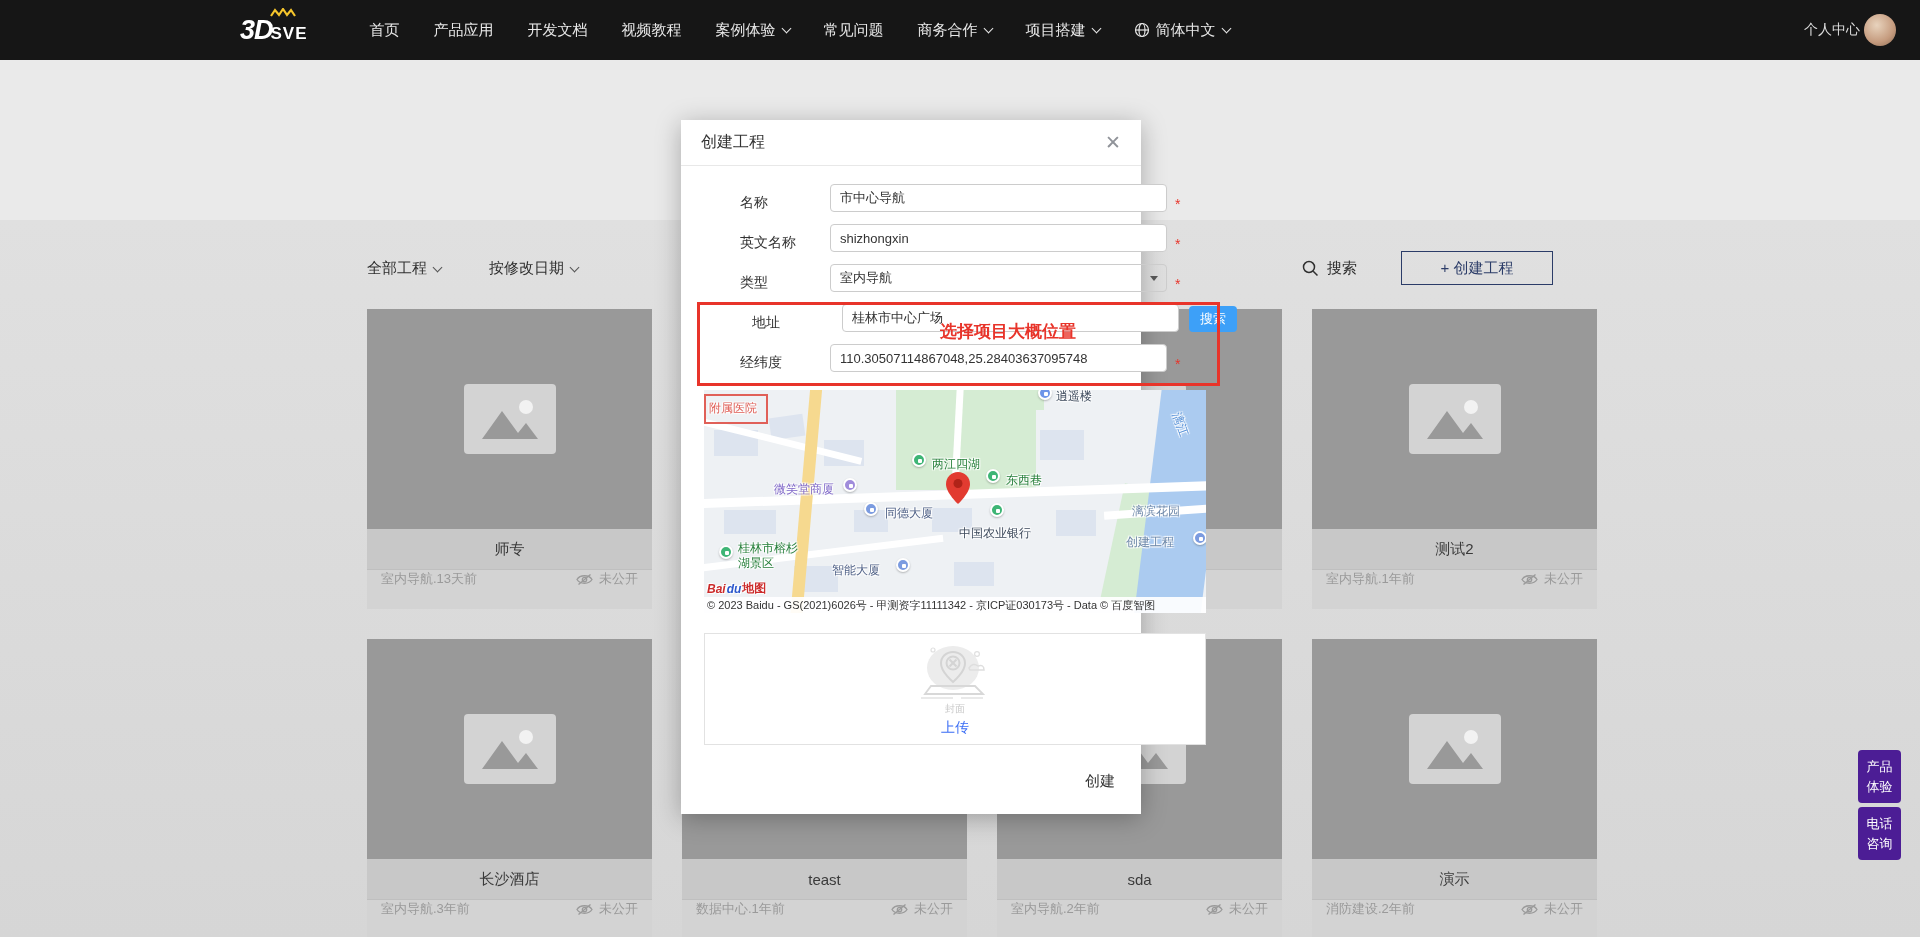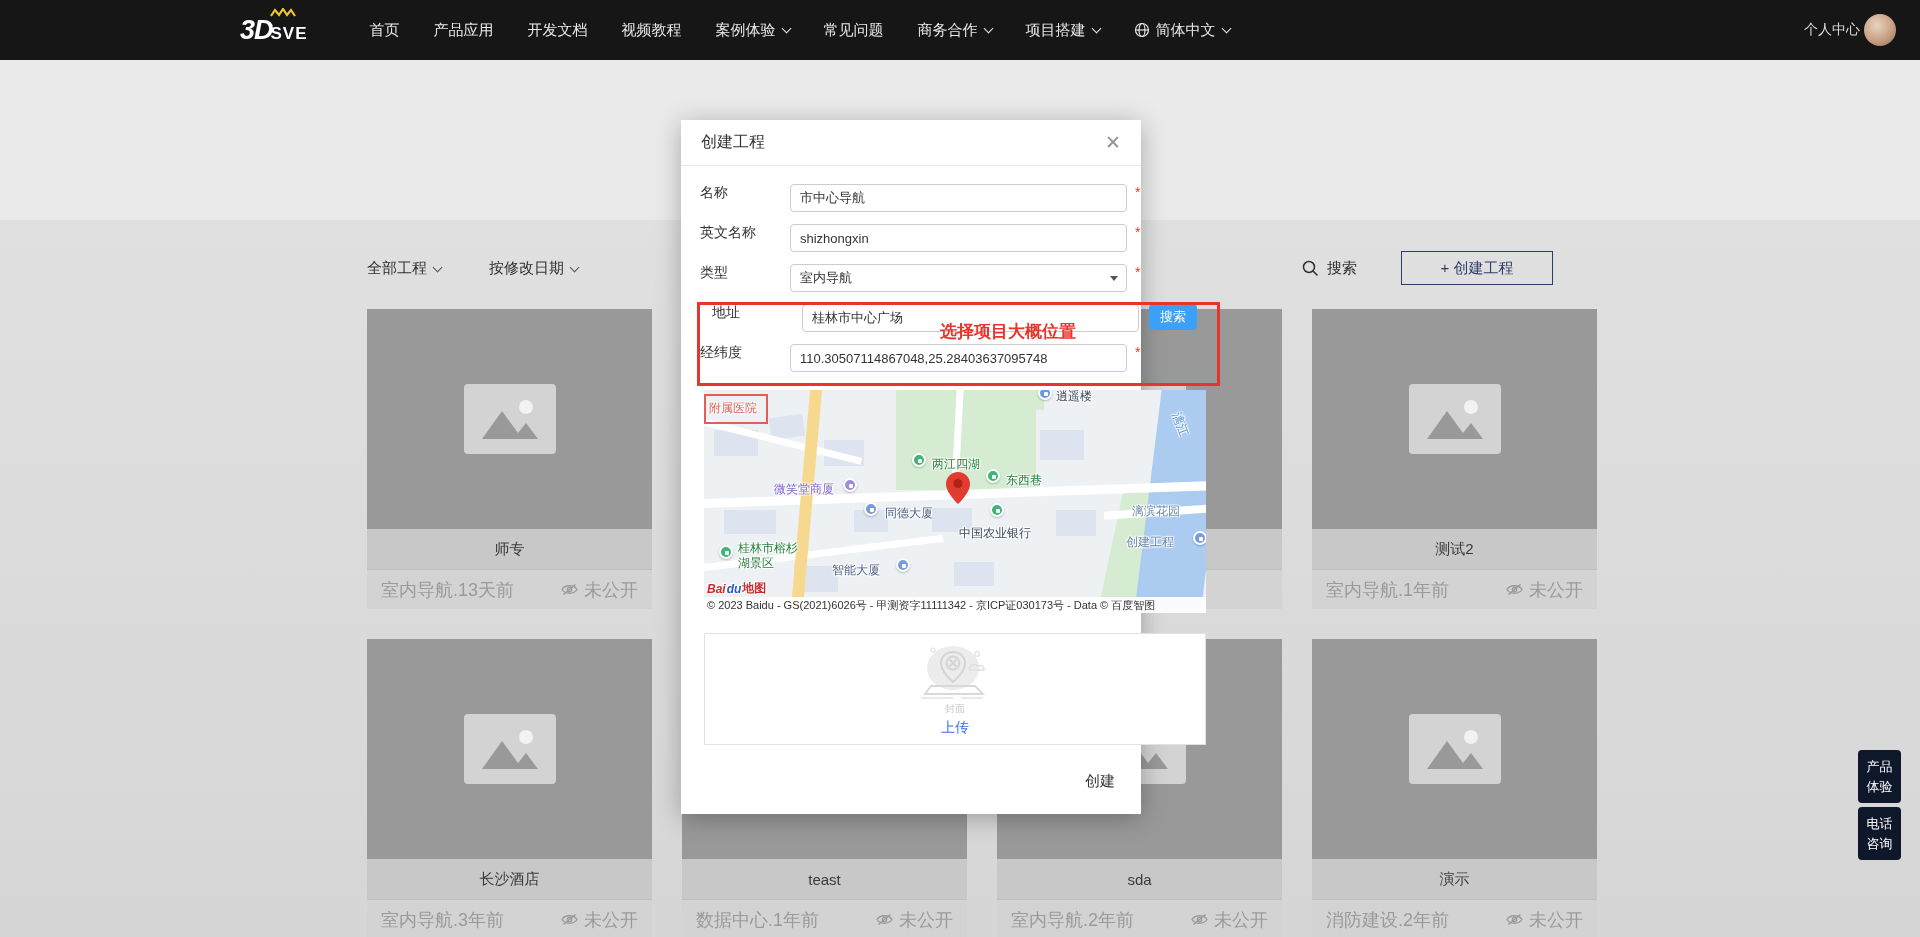--- a/index.html
+++ b/index.html
@@ -48,40 +48,40 @@
   .cards { position:absolute; left:367px; top:309px; width:1186px;
     display:grid; grid-template-columns:repeat(4,285px); column-gap:15px; row-gap:24px; z-index:4;gap:30px; }
   .card { width:285px; height:300px; cursor:pointer; }
   .thumb { width:285px; height:220px; background:#999; display:flex;
     align-items:center; justify-content:center; }
   .ph { width:92px; height:70px; background:#d3d3d3; border-radius:4px;
     display:flex; align-items:center; justify-content:center; }
   .card-title { height:40px; background:#c8c8c8; color:#3a3a3a; font-size:15px;
     display:flex; align-items:center; justify-content:center; }
   .card-meta { height:40px; background:#d3d3d3; border-top:1px solid #bfbfbf;
-    color:#9a9a9a; font-size:18px; display:flex; align-items:center;
+    color:#9a9a9a; font-size:13px; display:flex; align-items:flex-start;
     padding:0 14px; justify-content:space-between; }
   .vis { display:flex; align-items:center; gap:6px; }
 
   
   .float-btns { position:absolute; right:19px; top:750px; display:flex;
     flex-direction:column; gap:4px; z-index:60; }
-  .float-btn { width:43px; height:53px; background:#0f172a; border-radius:4px;
+  .float-btn { width:43px; height:53px; background:#4c1d95; border-radius:4px;
     color:#fff; font-size:13px; line-height:1.5; display:flex; align-items:center;
     justify-content:center; text-align:center; cursor:pointer;
     word-break:break-all; padding:4px 7px; }
 
   
   .modal { position:absolute; left:681px; top:120px; width:460px; height:694px;
     background:#fff; z-index:100; box-shadow:0 4px 24px rgba(0,0,0,.28); }
   .modal-header { height:46px; display:flex; align-items:center;
     padding:0 20px; border-bottom:1px solid #e8e8e8; }
   .modal-title { font-size:16px; color:#333; }
   .modal-close { margin-left:auto; color:#909399; font-size:19px; cursor:pointer; line-height:1; }
-  .form-row { position:absolute; left:0; width:558px; height:28px; display:flex; align-items:flex-start; }
+  .form-row { position:absolute; left:0; width:558px; height:28px; display:flex; align-items:flex-end;padding-left:40px; }
   .form-label { width:109px; padding-left:19px; font-size:14px; color:#333; }
   .form-input { width:337px; height:28px; border:1px solid #ccc; border-radius:4px;
     font-size:13px; color:#333; padding:0 9px; outline:none;
     font-family:"Liberation Sans","DejaVu Sans",sans-serif; }
   .req { color:#e8342a; font-size:14px; margin-left:8px; }
   .fake-select { width:337px; height:28px; border:1px solid #ccc; border-radius:4px;
     font-size:13px; color:#333; padding:0 9px; display:flex; align-items:center;
     cursor:pointer; position:relative; }
   .sel-arrow { position:absolute; right:8px; width:0; height:0;
     border-left:4px solid transparent; border-right:4px solid transparent;

